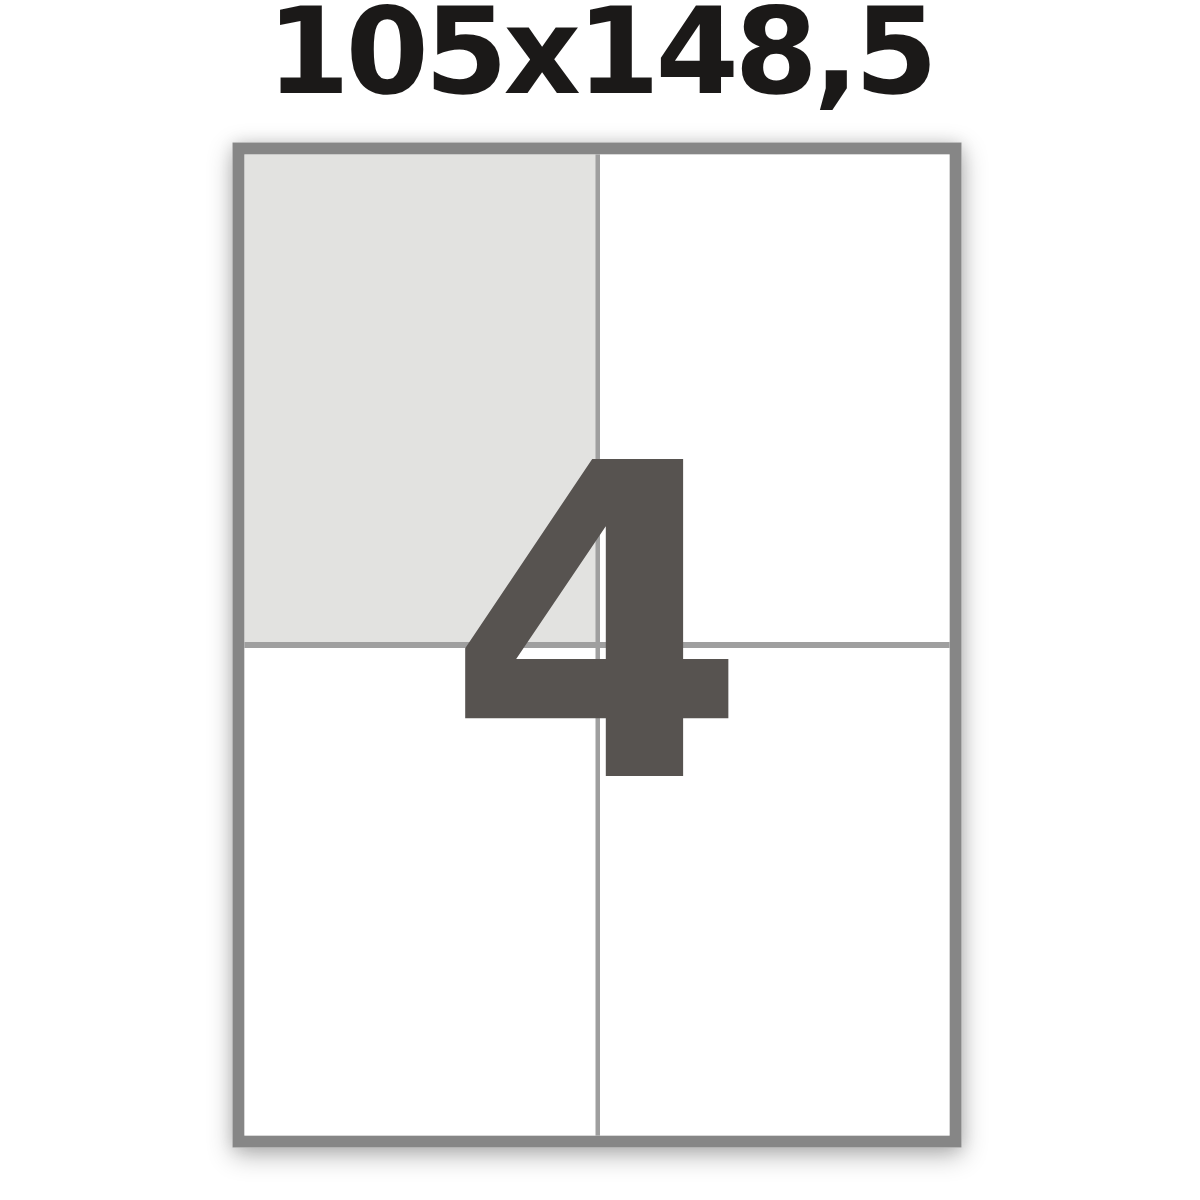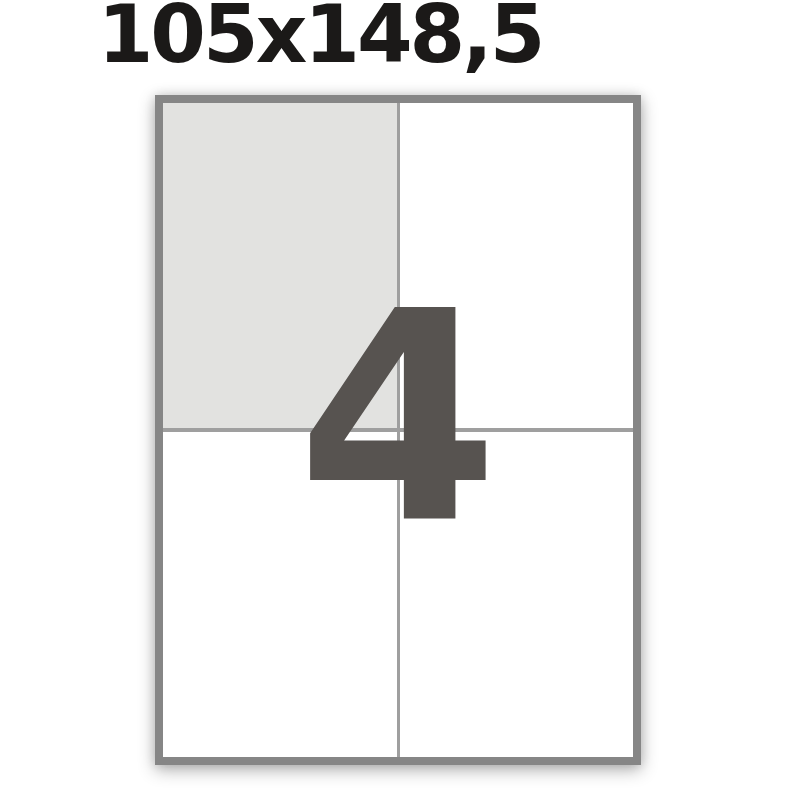--- a/index.html
+++ b/index.html
@@ -13,21 +13,21 @@
   }
   * { margin: 0; padding: 0; box-sizing: border-box; }
   html, body {
     width: 800px; height: 800px;
     background: var(--background);
     font-family: "DejaVu Sans", sans-serif;
     overflow: hidden;
   }
   .stage {
     position: relative;
-    width: 640px; height: 800px; border-radius: 23px;
+    width: 800px; height: 800px; border-radius: 23px;
   }
   .title {
     position: absolute;
     top: -12px; left: 0; right: 0;
     text-align: center;
     font-size: 80px;
     font-weight: bold;
     letter-spacing: -3px;
     color: var(--title-text);
     white-space: nowrap;

